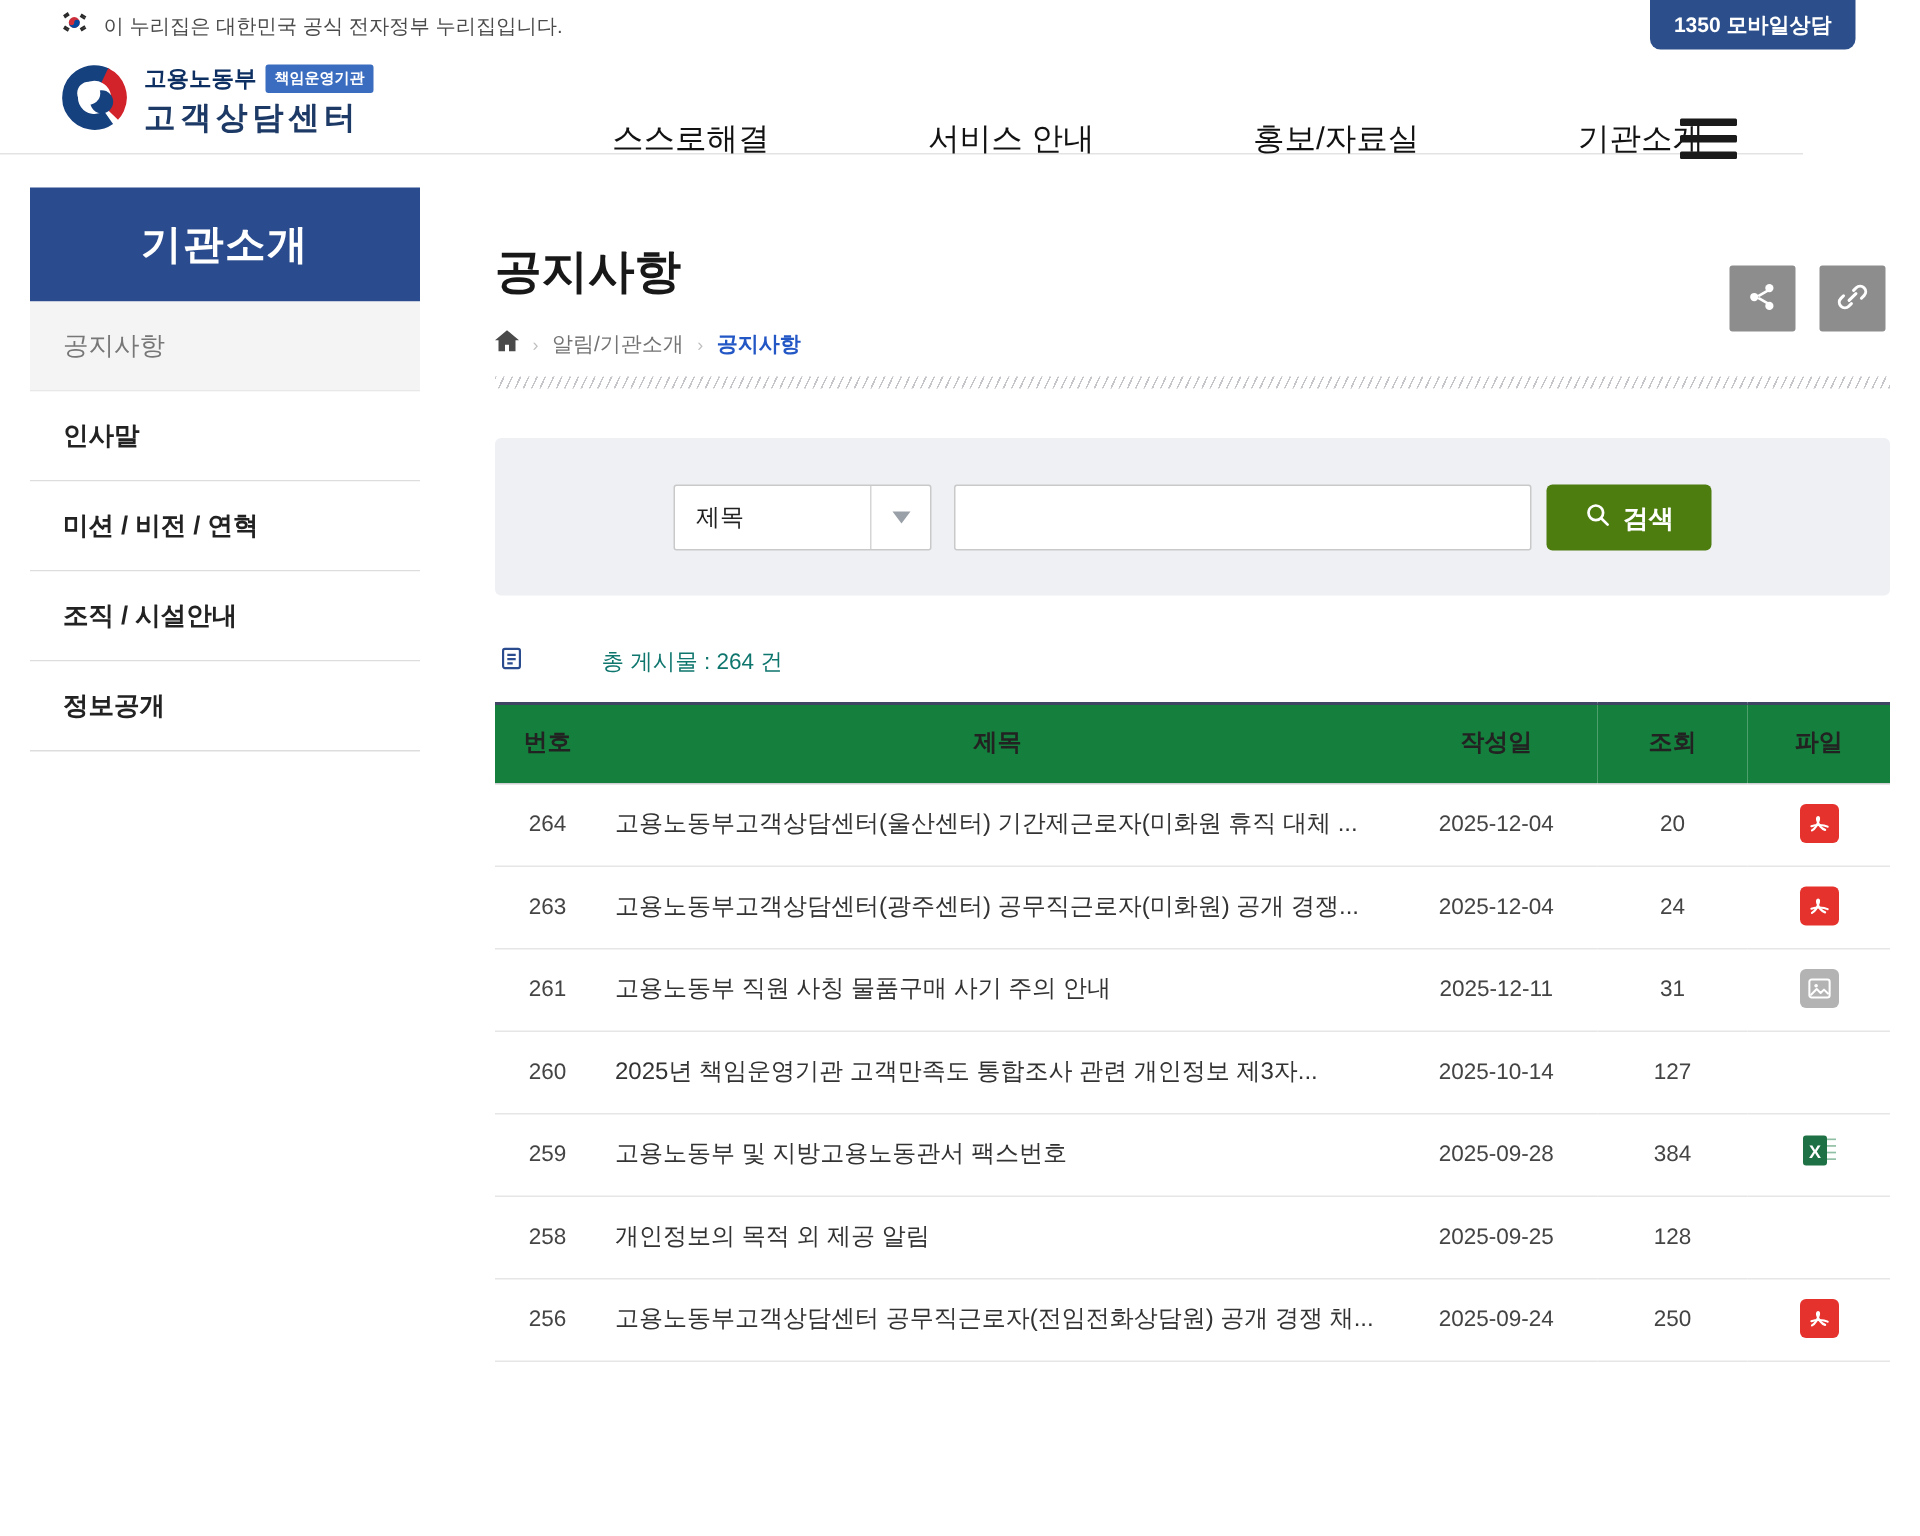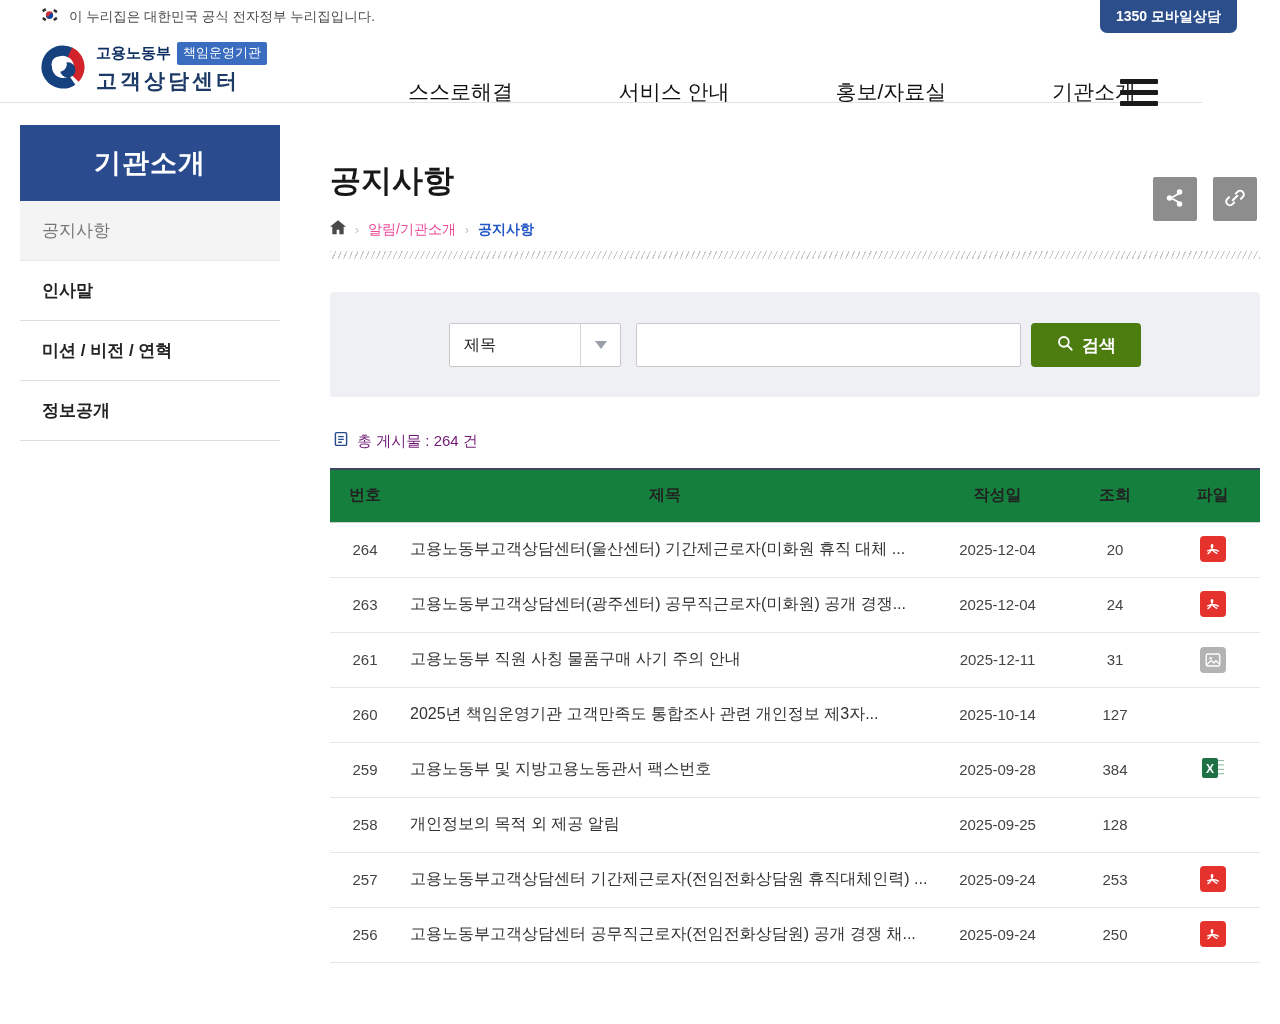--- a/index.html
+++ b/index.html
@@ -11,21 +11,21 @@
   .topbar-inner { position:absolute; left:40px; top:8px; display:flex; align-items:center; gap:10px; }
   .topbar-text { font-size:13.5px; color:#4b4b4b; }
   .mobile-btn { position:absolute; right:43px; top:0; height:33px; padding:0 16px; background:#2c4f8c; color:#fff;
     font-size:14px; font-weight:bold; border:none; border-radius:0 0 7px 7px; display:flex; align-items:center; cursor:pointer; }
 
   
   .header { position:absolute; left:0; top:34px; width:1202px; height:69px; background:#fff; border-bottom:1px solid #e3e3e3; }
   .logo { position:absolute; left:40px; top:8px; display:flex; align-items:center; gap:10px; cursor:pointer; }
   .logo-text .line1 { display:flex; align-items:center; gap:6px; }
   .ministry { font-size:15px; font-weight:bold; color:#0d2f62; }
-  .badge { background:#3a6cc0; color:#fff; font-size:13px; font-weight:normal; padding:2px 6px 3px; border-radius:2px; }
+  .badge { background:#3a6cc0; color:#fff; font-size:10px; font-weight:bold; padding:2px 6px 3px; border-radius:2px; }
   .sitename { font-size:21px; font-weight:bold; color:#1d3a66; letter-spacing:3px; margin-top:2px; }
   .gnb { position:absolute; left:408px; top:44px; width:728px; display:flex; justify-content:space-between; }
   .gnb-item { font-size:21px; font-weight:normal; color:#121212; cursor:pointer; white-space:nowrap; }
   .hamburger { position:absolute; right:44px; top:45px; width:38px; height:27px; display:flex; flex-direction:column; justify-content:space-between; cursor:pointer; }
   .hamburger span { display:block; height:5px; background:#1a1a1a; border-radius:1px; }
 
   
   .sidebar { position:absolute; left:20px; top:125px; width:260px; }
   .sidebar-head { height:76px; background:#2a4b8d; color:#fff; font-size:27px; font-weight:bold;
     display:flex; align-items:center; justify-content:center; letter-spacing:1px; }
@@ -35,21 +35,21 @@
 
   
   .main { position:absolute; left:330px; top:150px; width:930px; height:874px; }
   .page-title { position:absolute; left:0; top:10px; font-size:31px; font-weight:bold; color:#181818; }
   .util-btn { position:absolute; top:27px; width:44px; height:44px; background:#8d8d8d; border:none; border-radius:2px;
     display:flex; align-items:center; justify-content:center; cursor:pointer; }
   .util-btn.share { right:63px; }
   .util-btn.link { right:3px; }
 
   .breadcrumb { position:absolute; left:0; top:70px; display:flex; align-items:center; gap:9px; }
-  .crumb { font-size:14px; color:#ec4899; cursor:pointer; }
+  .crumb { font-size:14px; color:#737373; cursor:pointer; }
   .crumb.current { color:#2357c5; font-weight:bold; }
   .crumb-sep { font-size:12px; color:#c0c0c0; }
 
   .hatch { position:absolute; left:0; top:101px; width:930px; height:8px;
     background:repeating-linear-gradient(115deg, #c6c6ca 0 1px, transparent 1px 5px); }
 
   
   .search-panel { position:absolute; left:0; top:142px; width:930px; height:105px; background:#eef0f4; border-radius:4px; }
   .search-row { position:absolute; left:119px; top:31px; display:flex; align-items:center; }
   .select { position:relative; width:172px; height:44px; background:#fff; border:1px solid #c9c9c9; border-radius:2px;
@@ -58,21 +58,21 @@
   .select-arrow-zone { position:absolute; right:0; top:0; width:40px; height:42px; border-left:1px solid #d5d5d5;
     display:flex; align-items:center; justify-content:center; }
   .select-arrow { width:0; height:0; border-left:6px solid transparent; border-right:6px solid transparent; border-top:8px solid #9aa0a8; }
   .search-input { width:385px; height:44px; margin-left:15px; background:#fff; border:1px solid #c9c9c9; border-radius:2px;
     font-size:16px; padding:0 12px; outline:none; }
   .search-btn { width:110px; height:44px; margin-left:10px; background:#4d7c0f; color:#fff; border:none; border-radius:4px;
     font-size:17px; font-weight:bold; display:flex; align-items:center; justify-content:center; gap:8px; cursor:pointer; }
 
   
   .total-bar { position:absolute; left:3px; top:281px; display:flex; align-items:center; gap:8px; }
-  .total-text { font-size:15px; color:#701a75; }
+  .total-text { font-size:15px; color:#0f766e;margin-left:44px; }
 
   table.board { position:absolute; left:0; top:318px; width:930px; border-collapse:collapse; table-layout:fixed; }
   table.board thead tr { height:53px; background:#15803d; border-top:2px solid #3f4663; border-bottom:1px solid #cfcfd4; }
   table.board th { font-size:16px; font-weight:bold; color:#222; }
   table.board tbody tr { height:55px; border-bottom:1px solid #e6e6e6; background:#fff; cursor:pointer; }
   td.c-no, td.c-date, td.c-views { text-align:center; font-size:15px; color:#444; }
   td.c-title { text-align:left; font-size:16px; color:#333; padding-left:10px; white-space:nowrap; overflow:hidden; text-overflow:ellipsis; }
   td.c-file { text-align:center; }
   .file-ic { display:none; width:26px; height:26px; border-radius:4px; margin:0 auto; align-items:center; justify-content:center; }
   .file-ic svg { display:block; }
@@ -133,20 +133,21 @@
         <span></span>
         <span></span>
       </div>
   </div>
 
   <aside class="sidebar">
     <div class="sidebar-head">기관소개</div>
     <div class="side-item active">공지사항</div>
     <div class="side-item">인사말</div>
     <div class="side-item">미션 / 비전 / 연혁</div>
+    <div class="side-item">조직 / 시설안내</div>
     <div class="side-item">정보공개</div>
   </aside>
 
   <main class="main">
     <h1 class="page-title">공지사항</h1>
 
     <button class="util-btn share">
       <span>
         <svg width="22" height="22" viewBox="0 0 24 24" fill="#fff">
           <circle cx="17" cy="5.5" r="3"></circle>
@@ -328,49 +329,33 @@
     <td class="c-title">개인정보의 목적 외 제공 알림</td>
     <td class="c-date">2025-09-25</td>
     <td class="c-views">128</td>
     <td class="c-file">
       
       
       
     </td>
   </tr>
 
-  <tr>
-    <td class="c-no">257</td>
-    <td class="c-title">고용노동부고객상담센터 기간제근로자(전임전화상담원 휴직대체인력) ...</td>
+
+  <tr>
+    <td class="c-no">256</td>
+    <td class="c-title">고용노동부고객상담센터 공무직근로자(전임전화상담원) 공개 경쟁 채...</td>
     <td class="c-date">2025-09-24</td>
-    <td class="c-views">253</td>
+    <td class="c-views">250</td>
     <td class="c-file">
       <span class="file-ic" style="background: rgb(229, 50, 45); display: inline-flex;">
         <svg width="20" height="20" viewBox="0 0 24 24" fill="none" stroke="#fff" stroke-width="1.7" stroke-linecap="round">
           <path d="M6 17.5c2.2-1.2 4.4-4.6 5.4-8 .4-1.4.3-2.7-.5-2.7s-1.1 1.3-.7 2.7c1 3.4 3.4 6.6 6.3 7.6"></path>
           <path d="M5.5 14.2c3.5-1.3 9.5-1.6 13 .3"></path>
         </svg>
       </span>
       
       
     </td>
   </tr>
-
-  <tr>
-    <td class="c-no">256</td>
-    <td class="c-title">고용노동부고객상담센터 공무직근로자(전임전화상담원) 공개 경쟁 채...</td>
-    <td class="c-date">2025-09-24</td>
-    <td class="c-views">250</td>
-    <td class="c-file">
-      <span class="file-ic" style="background: rgb(229, 50, 45); display: inline-flex;">
-        <svg width="20" height="20" viewBox="0 0 24 24" fill="none" stroke="#fff" stroke-width="1.7" stroke-linecap="round">
-          <path d="M6 17.5c2.2-1.2 4.4-4.6 5.4-8 .4-1.4.3-2.7-.5-2.7s-1.1 1.3-.7 2.7c1 3.4 3.4 6.6 6.3 7.6"></path>
-          <path d="M5.5 14.2c3.5-1.3 9.5-1.6 13 .3"></path>
-        </svg>
-      </span>
-      
-      
-    </td>
-  </tr>
 </tbody>
     </table>
   </main>
 </div>
 
 </body></html>

